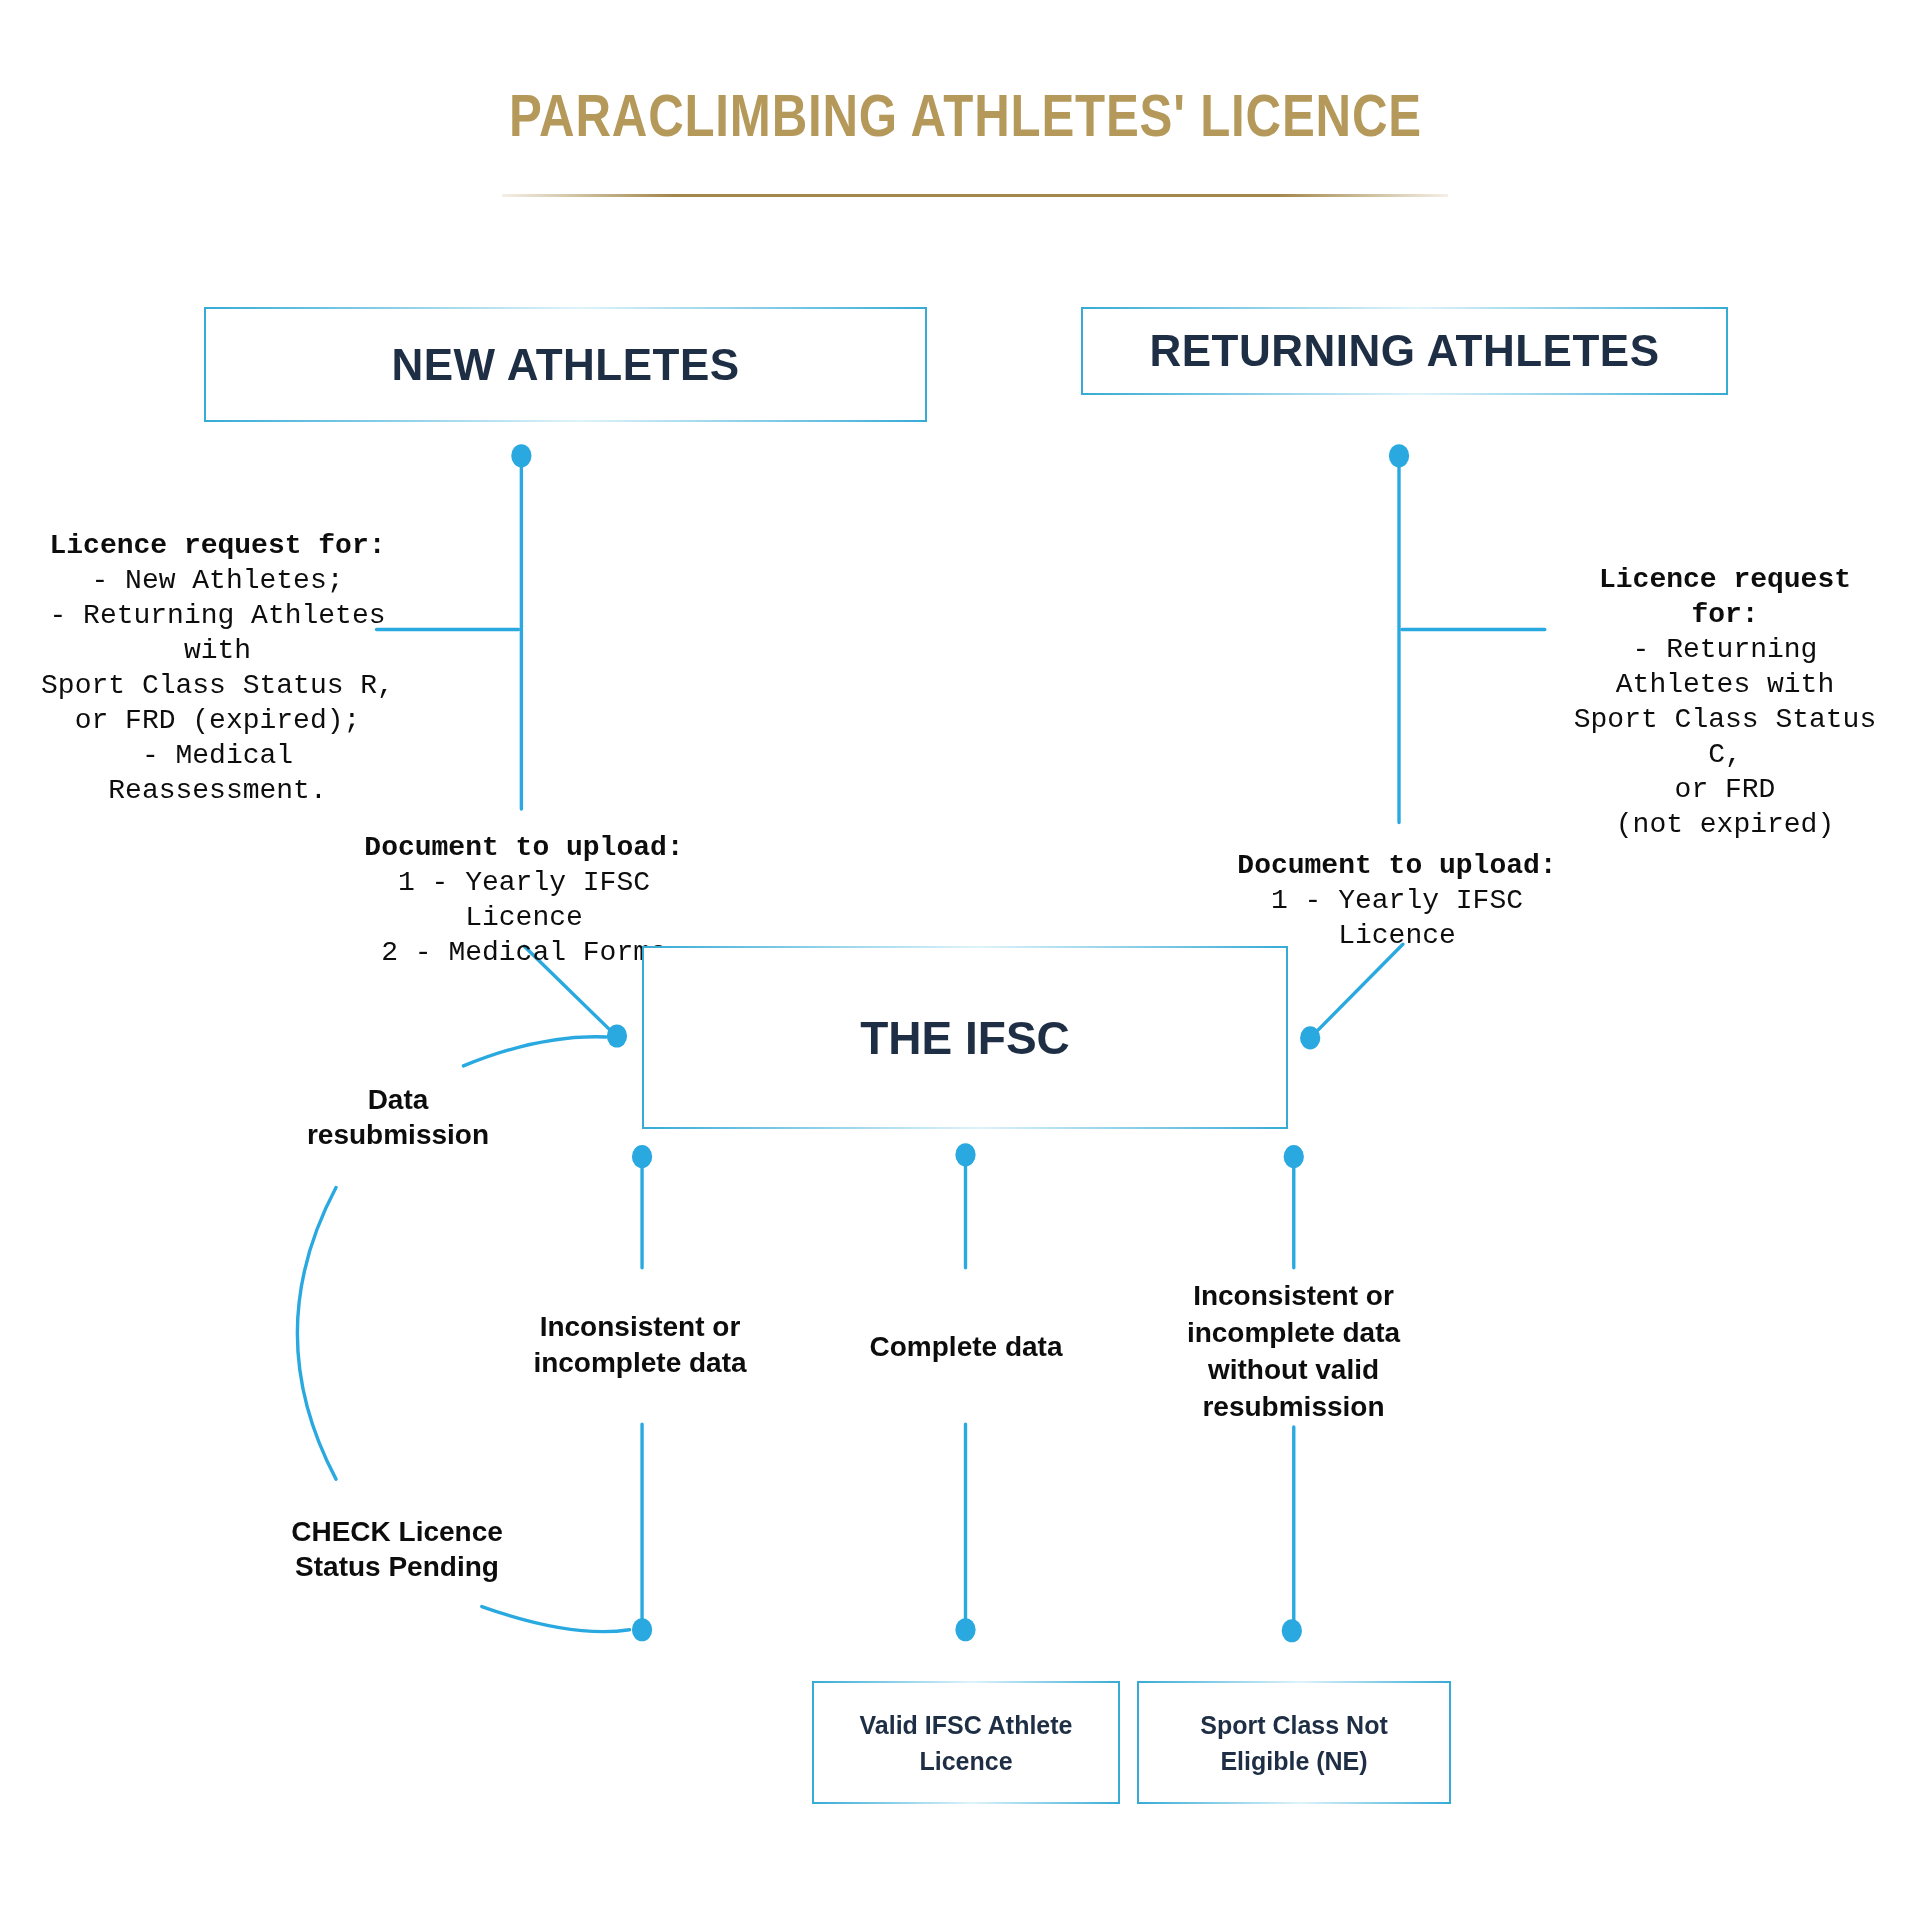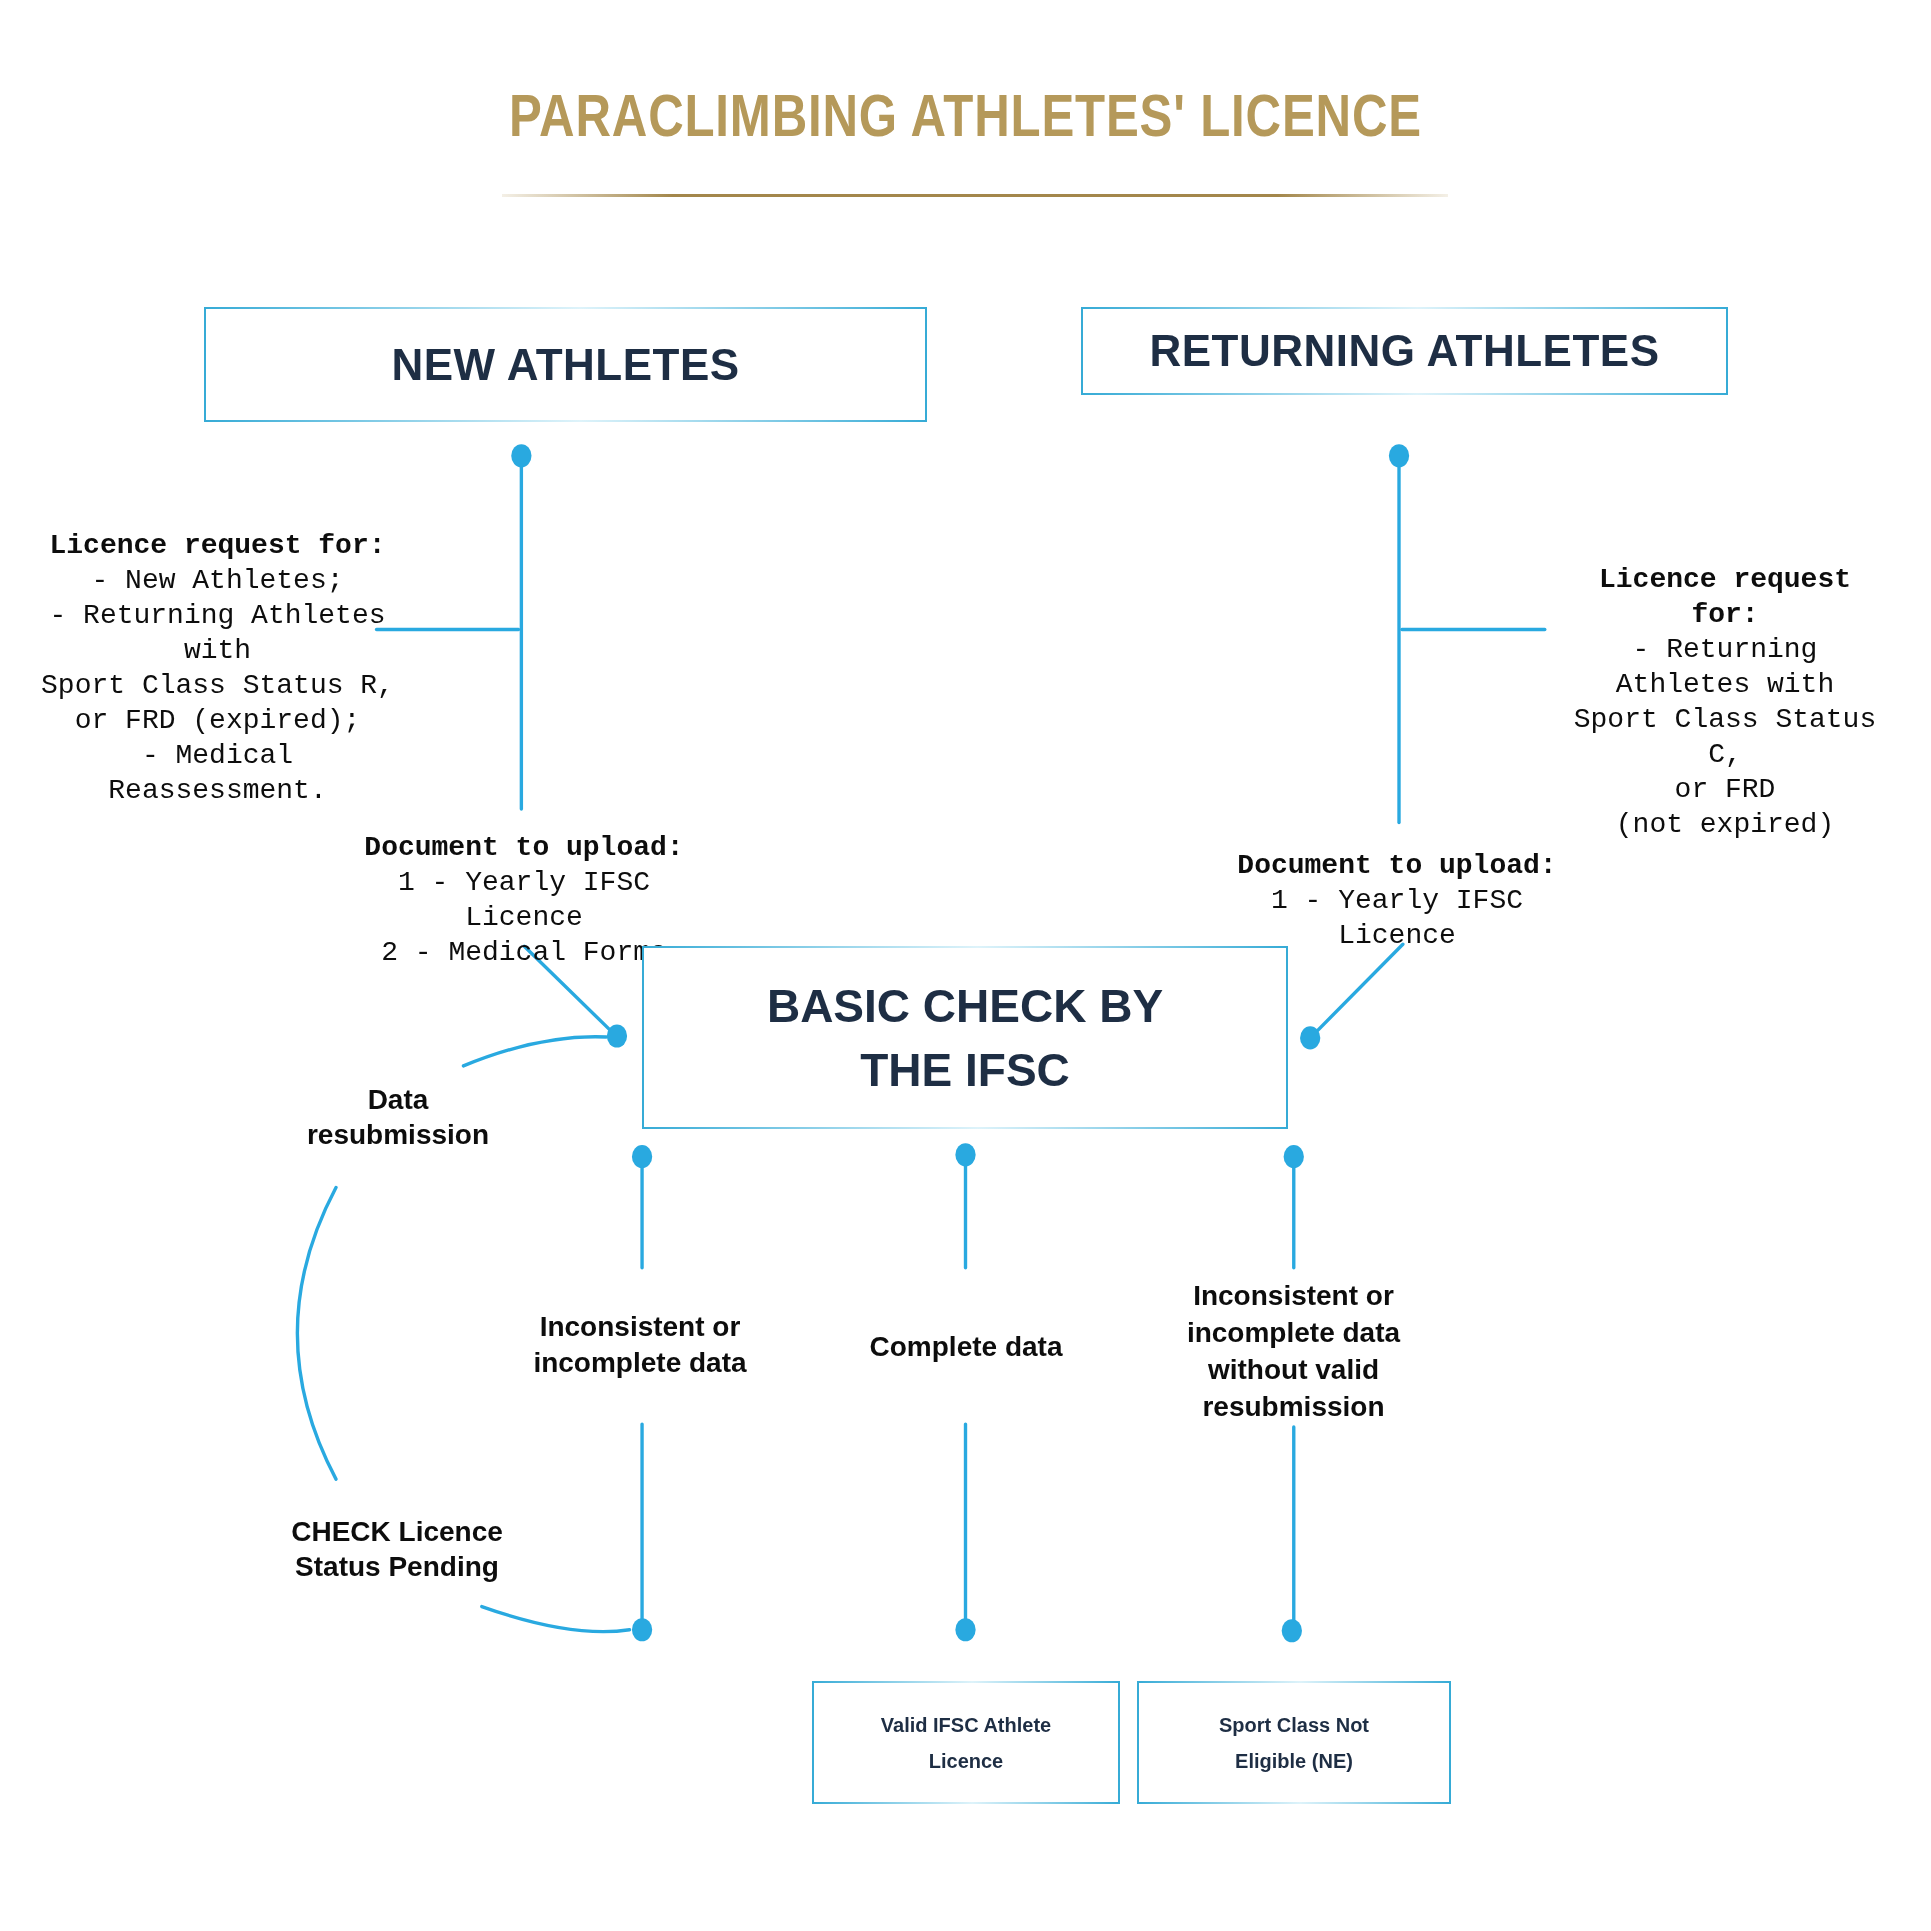--- a/index.html
+++ b/index.html
@@ -45,21 +45,21 @@
     background:#ffffff;
     border:2.9px solid;
     border-image:linear-gradient(to right,#36abd6, #def3fa 52%, #36abd6) 1;
     color:var(--navy);
     font-weight:bold;
     text-align:center;
     box-sizing:border-box;
   }
   .node-top{font-size:44px;letter-spacing:0.5px;}
   .node-basic{font-size:46px;line-height:64px;}
-  .node-result{font-size:20px;line-height:36px;}
+  .node-result{font-size:25px;line-height:36px;}
   .note{
     position:absolute;
     text-align:center;
     color:var(--black);
     font-size:28px;
     font-family:Liberation Mono, monospace;
   }
   .note p{margin:0;line-height:35px;}
   .note .hd{font-weight:bold;}
   .branch{
@@ -142,21 +142,20 @@
     <p>1 - Yearly IFSC Licence</p>
     <p>2 - Medical Forms</p>
   </div>
 
   <div class="note" style="left:1233px;top:848px;width:328px;">
     <p class="hd">Document to upload:</p>
     <p>1 - Yearly IFSC Licence</p>
   </div>
 
   <div class="node node-basic" style="left:642px;top:946px;width:646px;height:183px;">
-    <span>BASIC CHECK BY</span>
     <span>THE IFSC</span>
   </div>
 
   <div class="branch" style="left:253px;top:1082px;width:290px;">
     <p style="line-height:35px;">Data</p>
     <p style="line-height:35px;">resubmission</p>
   </div>
 
   <div class="branch" style="left:495px;top:1309px;width:290px;">
     <p>Inconsistent or</p>

